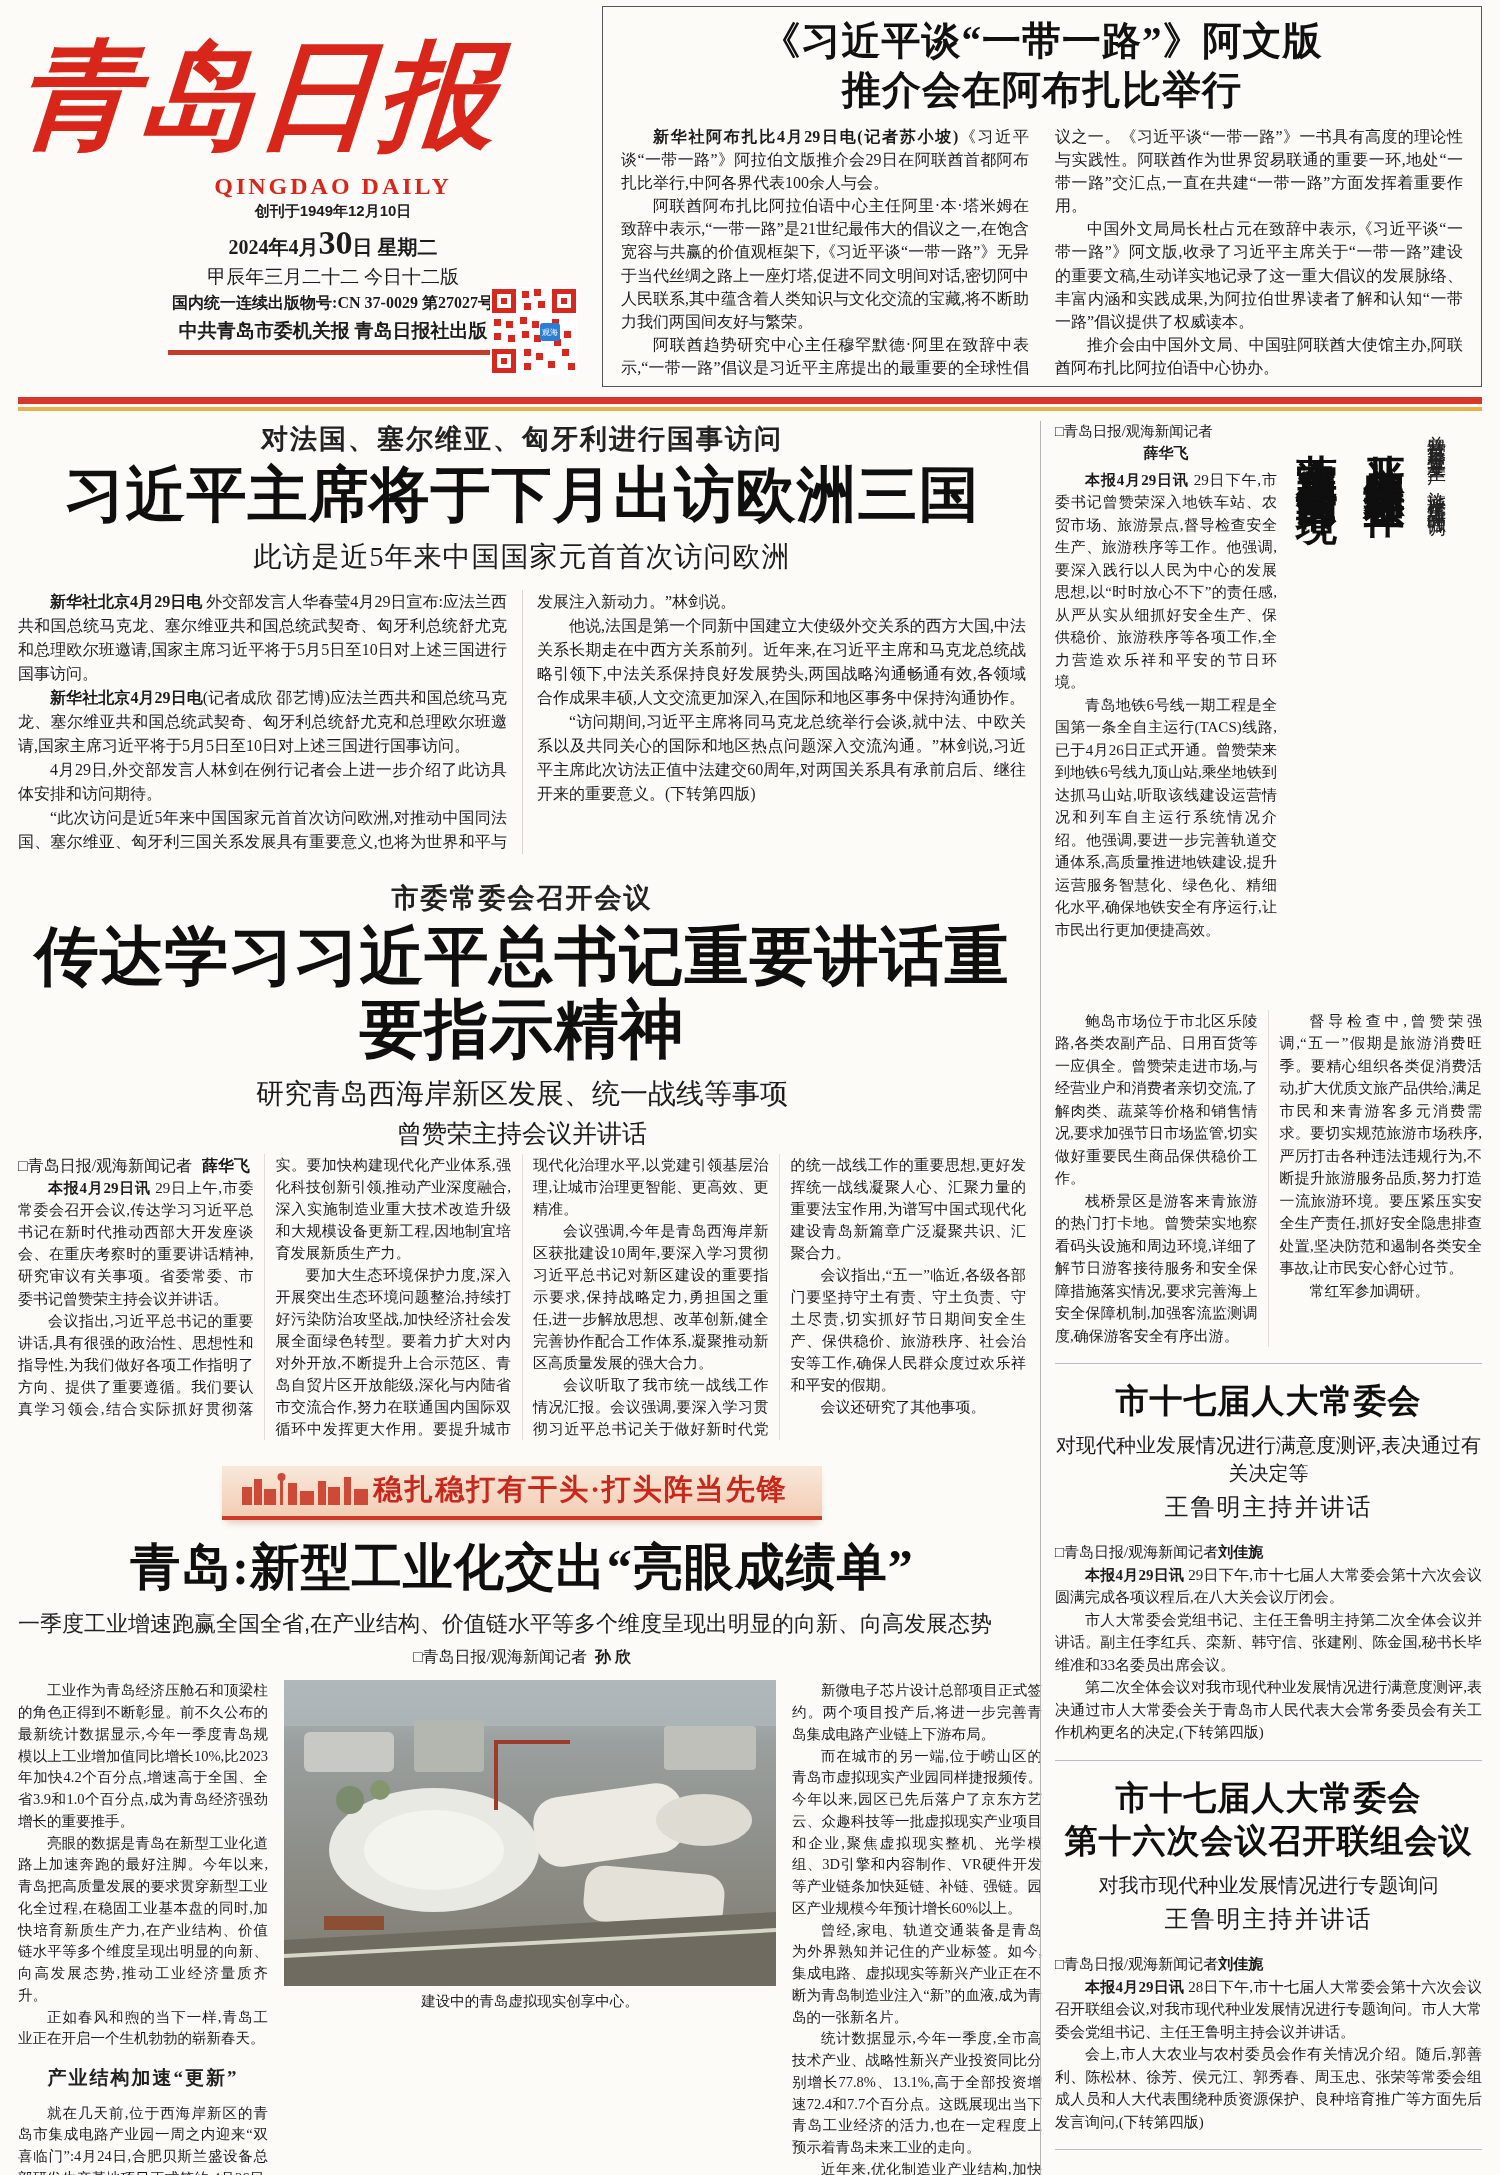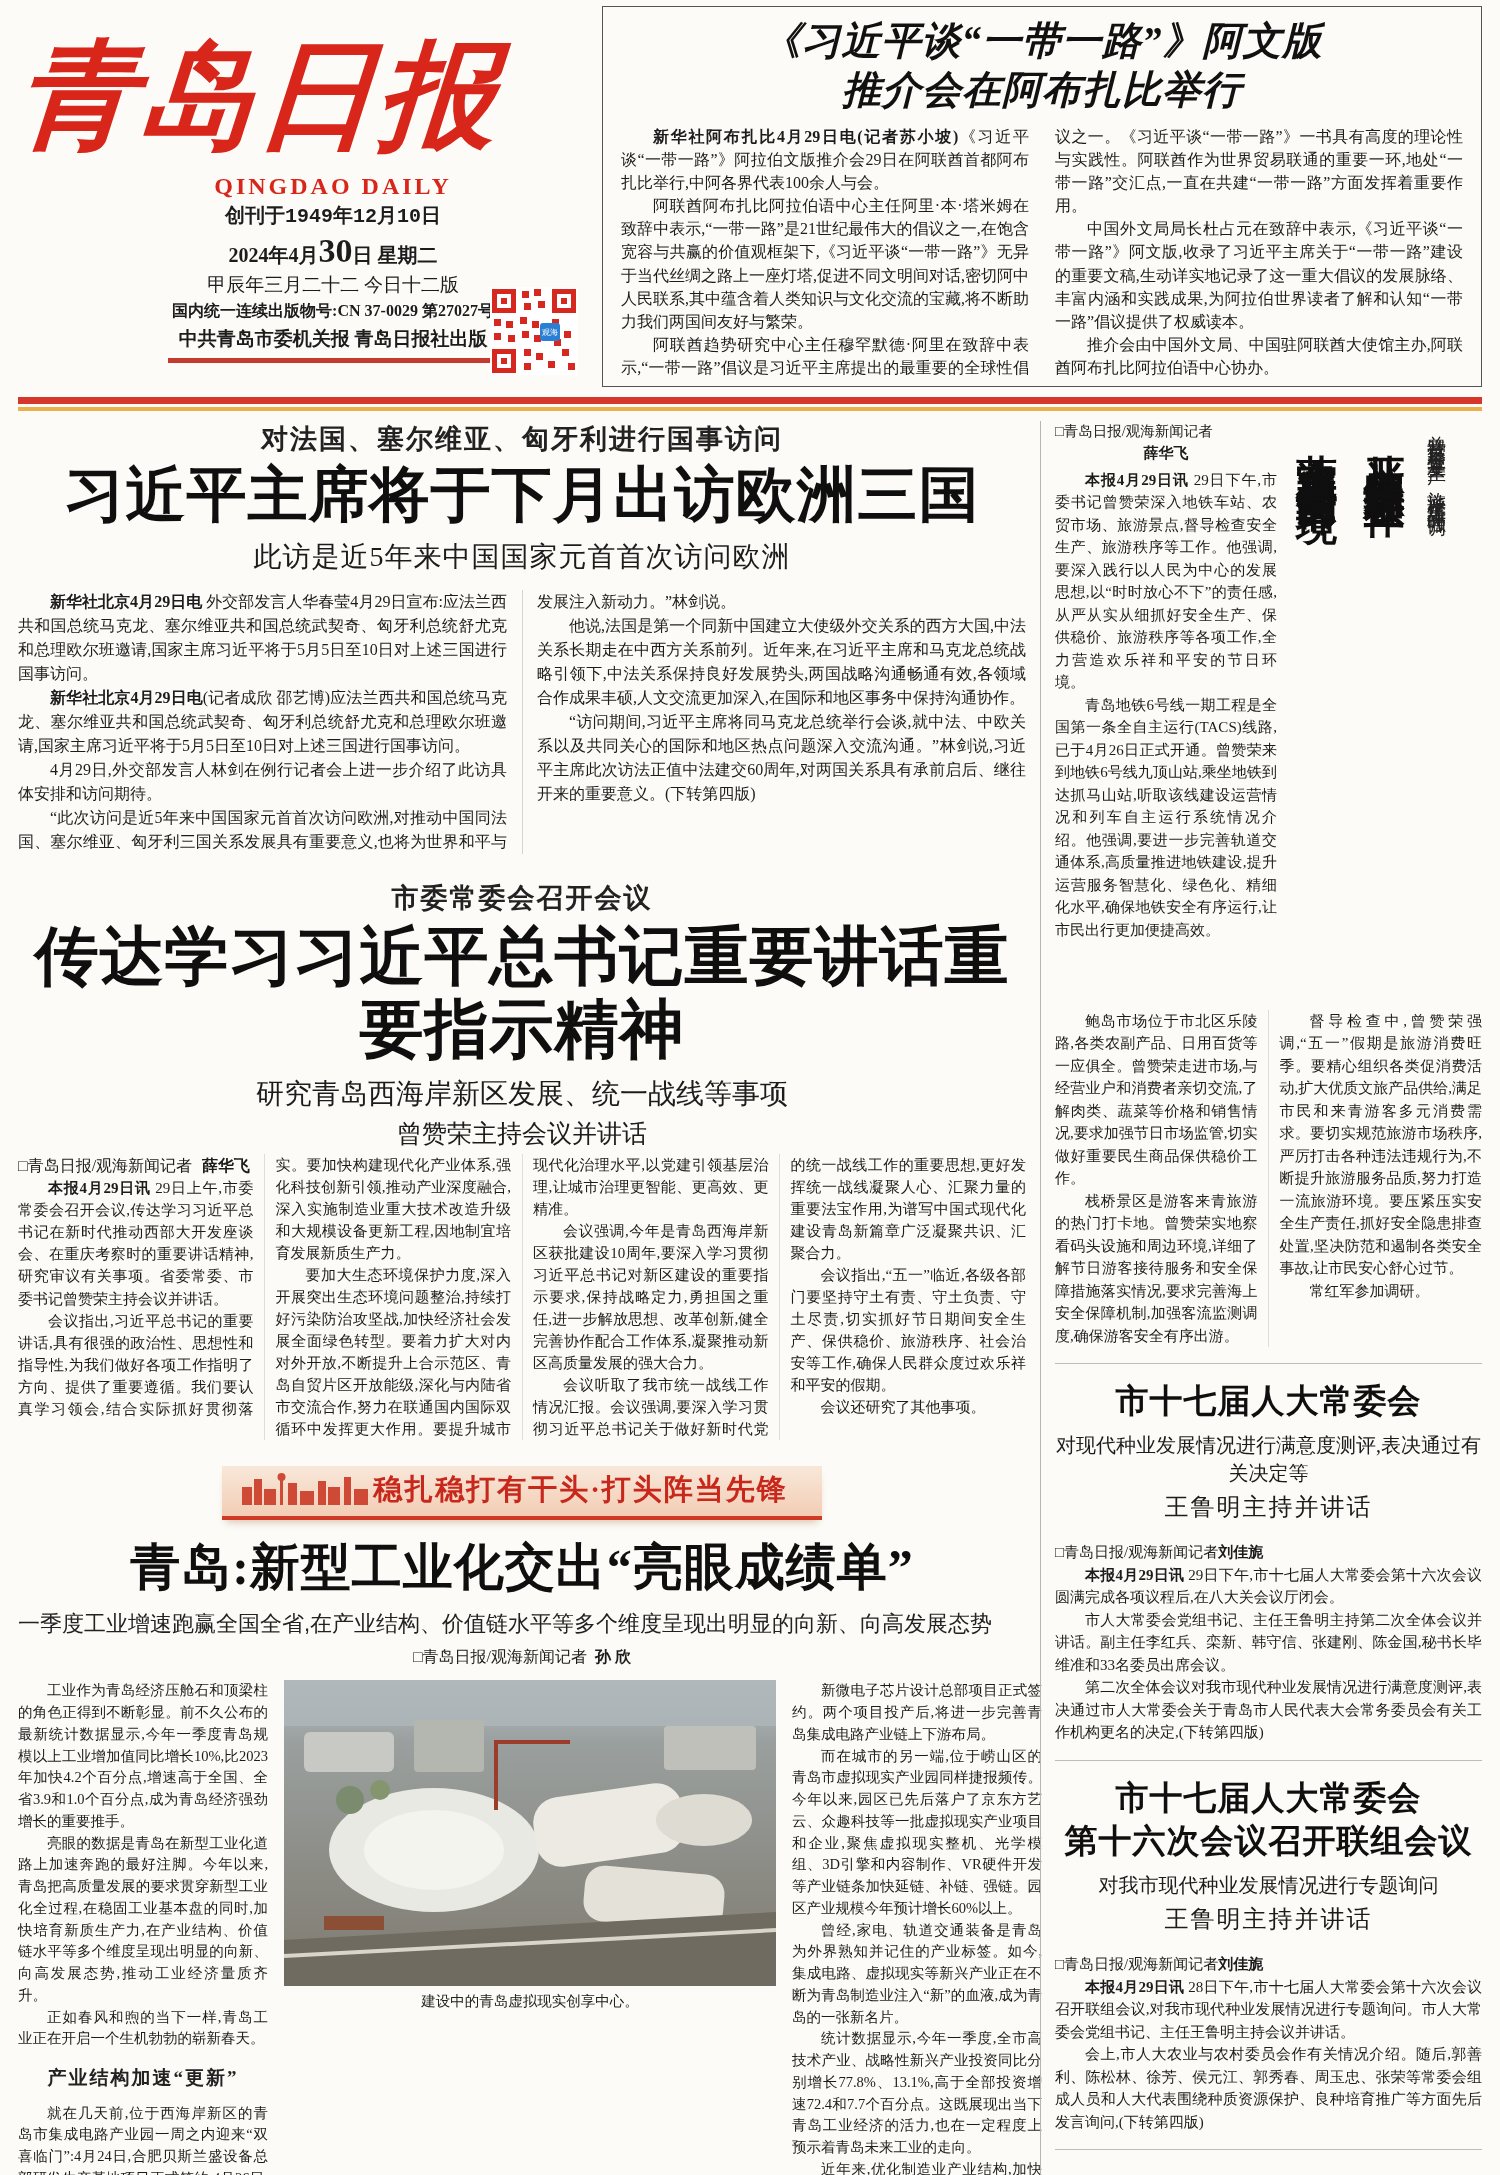--- a/index.html
+++ b/index.html
@@ -5,30 +5,30 @@
   html,body{margin:0;padding:0;background:#e9e7e2;}
   .page{width:1500px;min-height:2175px;margin:0 auto;background:#fcfbf7;color:#1c1c1c;
         font-family:"Liberation Serif","DejaVu Serif",serif;box-sizing:border-box;padding:0 18px 18px;}
   
   .header{display:flex;align-items:stretch;}
   .masthead{width:570px;position:relative;padding-top:20px;flex:none;}
   .logo{font-size:118px;line-height:1.3;font-weight:bold;font-style:italic;color:#d8261b;
         letter-spacing:2px;white-space:nowrap;transform:skewX(-4deg);}
   .mast-center{margin-left:150px;width:330px;text-align:center;}
   .logo-en{color:#d8261b;font-weight:bold;font-size:24px;letter-spacing:3px;}
-  .founded{font-size:20px;font-weight:bold;margin-top:2px;font-family:Liberation Mono, monospace;}
+  .founded{font-size:15px;font-weight:bold;margin-top:2px;font-family:Liberation Sans, sans-serif;}
   .dateline{font-size:20px;font-weight:bold;margin-top:3px;}
   .dateline .big{font-size:34px;}
   .lunar{font-size:19px;margin-top:2px;}
   .issue{font-size:16px;font-weight:bold;margin-top:3px;}
   .org{font-size:19px;font-weight:bold;margin-top:4px;border-bottom:5px solid #c43b2e;padding-bottom:6px;}
   .qr{position:absolute;right:10px;bottom:18px;}
   
   .tr-article{flex:1;border:1px solid #555;margin:6px 0 10px 14px;padding:10px 18px 6px;}
-  .tr-h{font-size:39px;font-weight:bold;text-align:center;line-height:1.25;letter-spacing:1px;color:#111;font-style:italic;}
+  .tr-h{font-size:39px;font-weight:bold;text-align:center;line-height:1.25;letter-spacing:1px;color:#111;}
   .tr-body{margin-top:10px;column-count:2;column-gap:26px;font-size:16px;line-height:1.45;text-align:justify;}
   
   .rule-red{height:7px;background:#d7372b;}
   .rule-gold{height:4px;background:#eab04c;margin-top:3px;margin-bottom:10px;}
   
   .main{display:flex;align-items:stretch;}
   .col-main{width:1008px;flex:none;padding-right:14px;}
   .col-rail{flex:1;border-left:1px solid #b5b5b5;padding-left:14px;min-width:0;}
   p{margin:0;}
   .ind{text-indent:2em;text-align:justify;}

